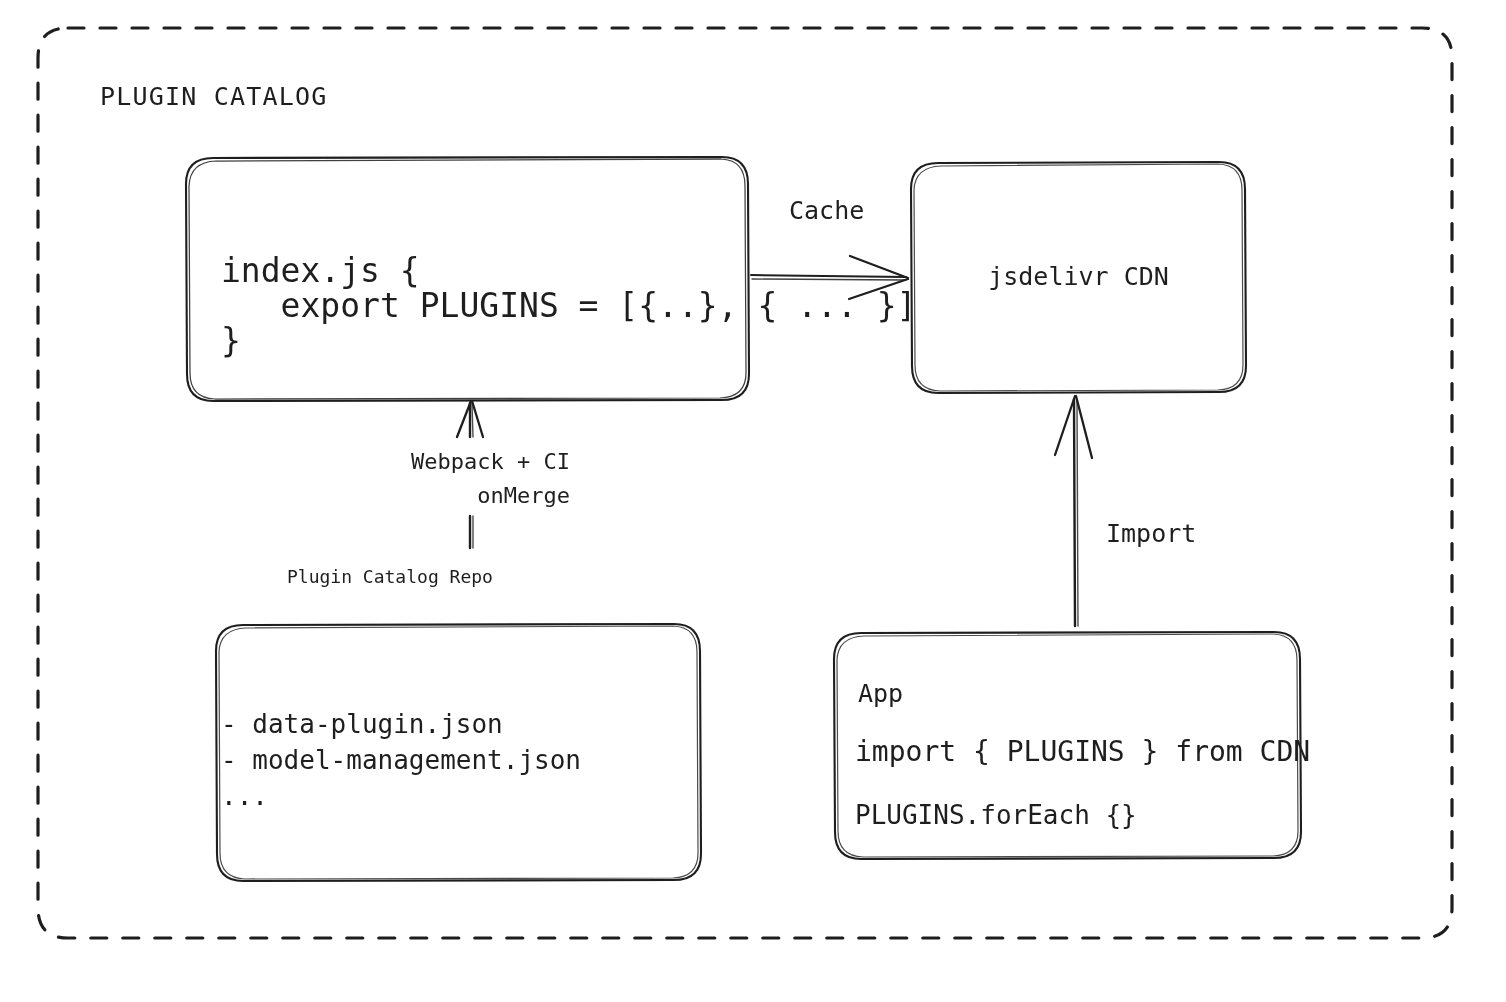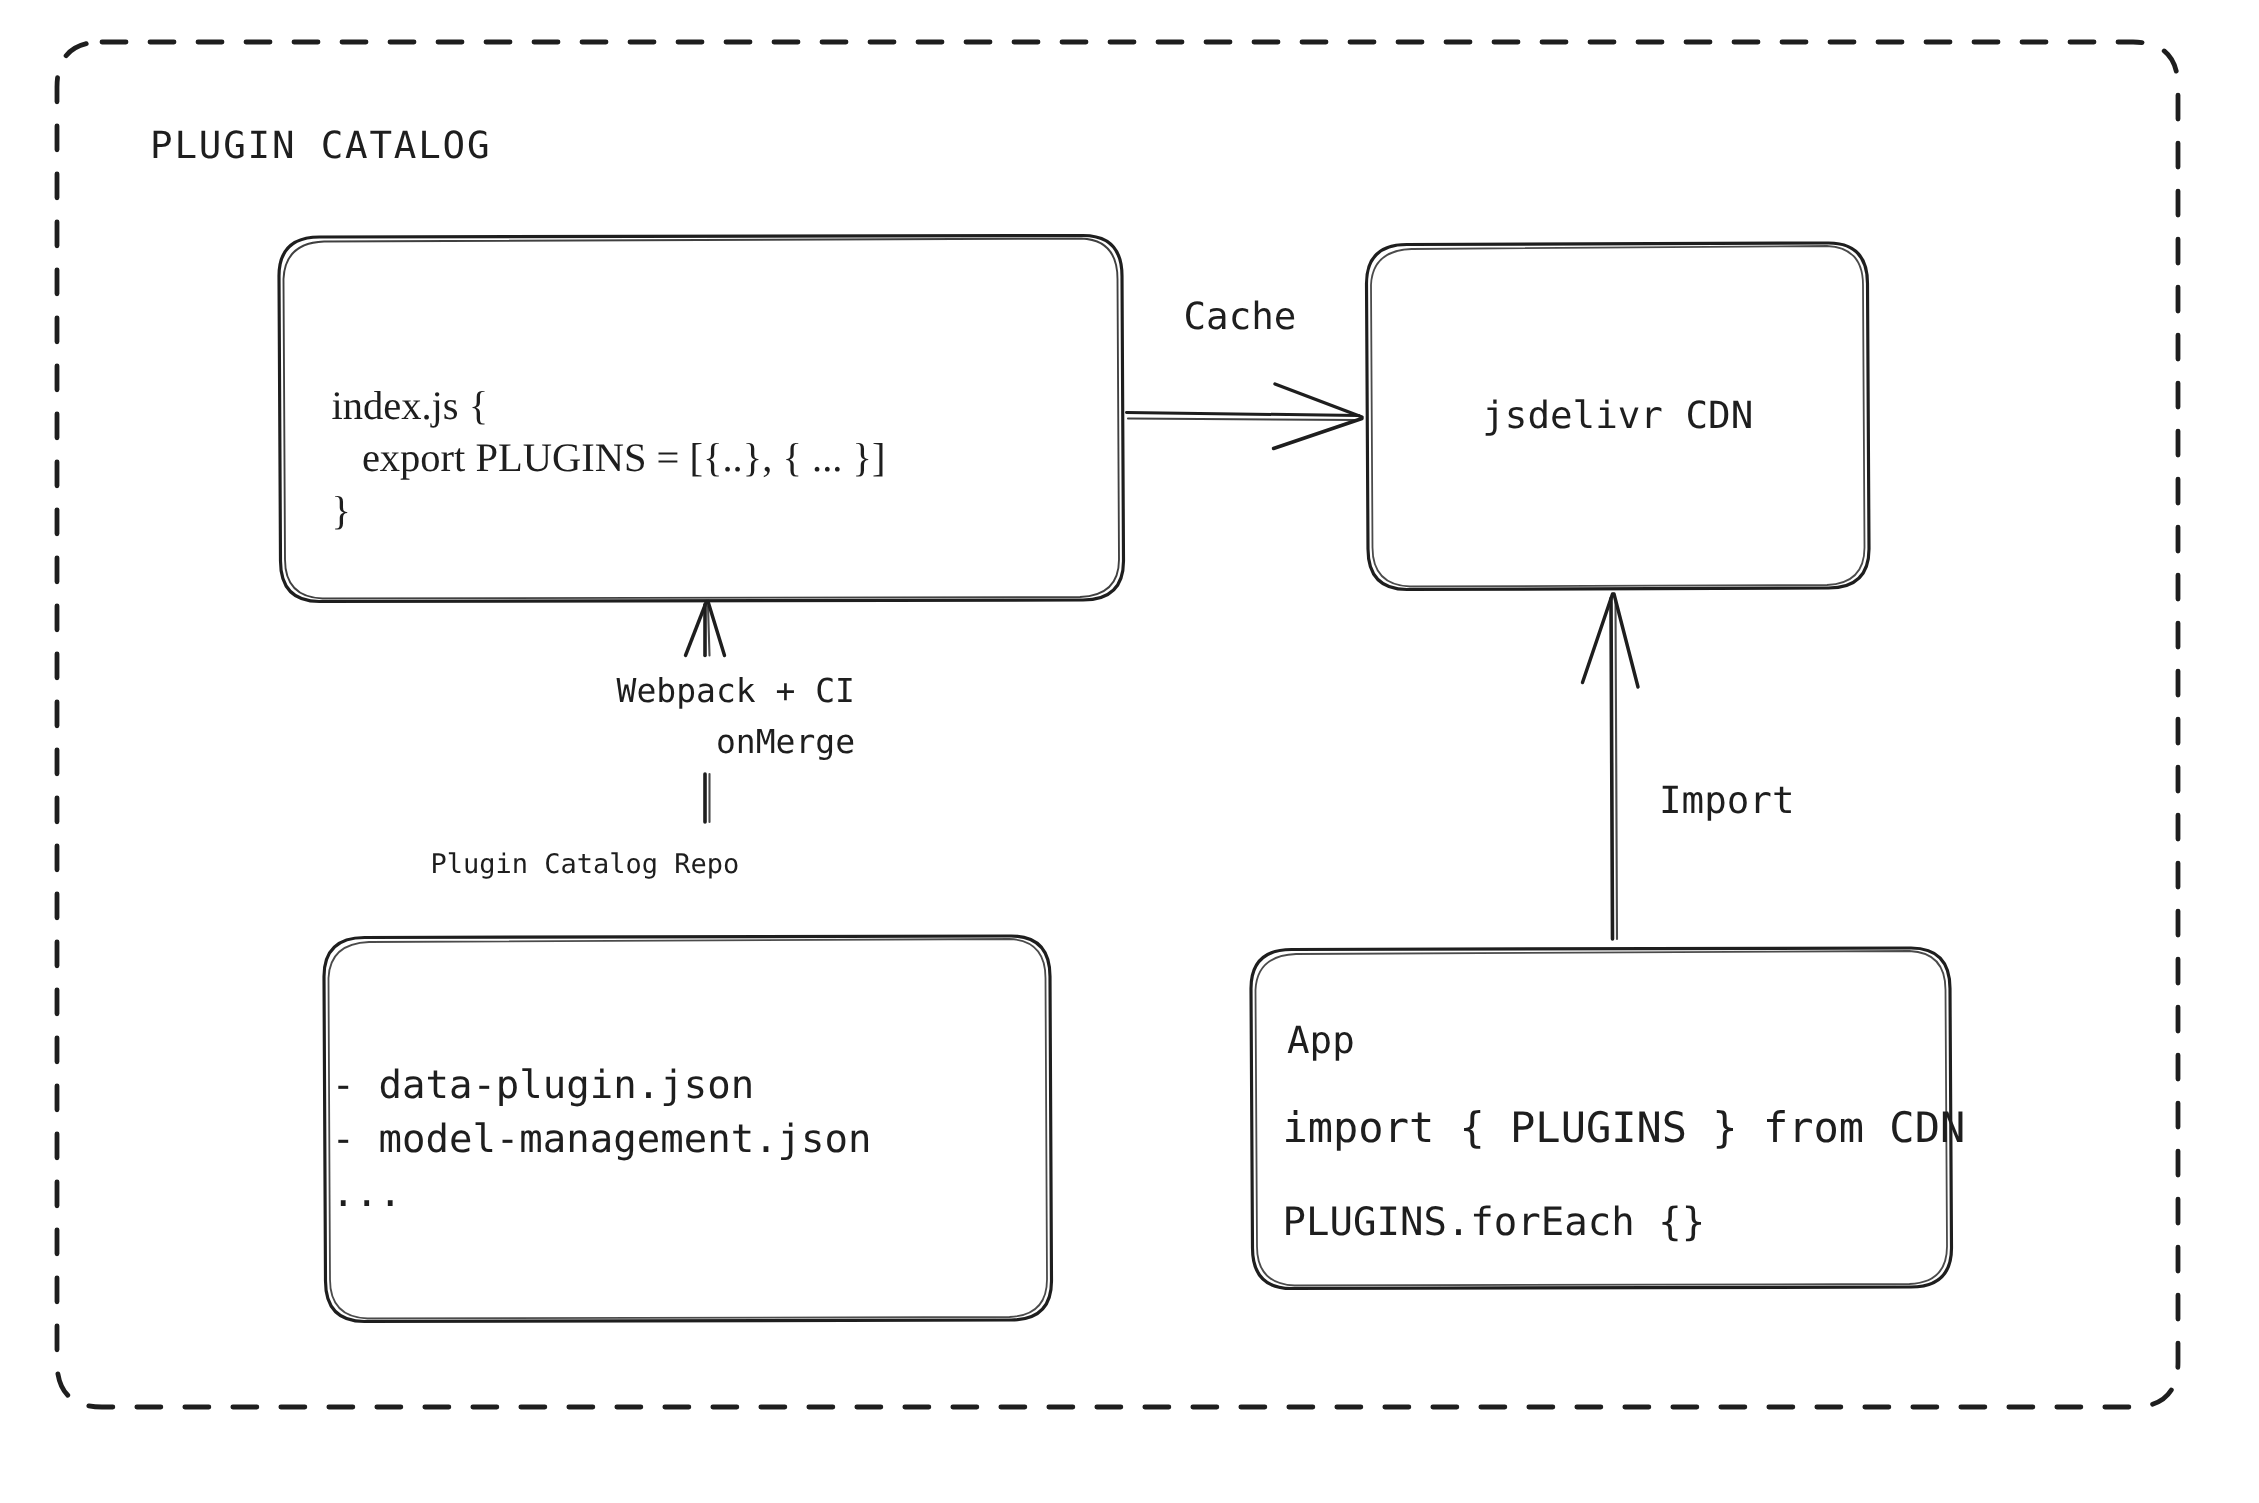--- a/index.html
+++ b/index.html
@@ -51,23 +51,22 @@
   #npm-title {
     left: 187px;
     top: 195px;
     width: 561px;
     text-align: center;
     font-size: 24px;
   }
   #npm-code {
     left: 221px;
     top: 253px;
-    font-size: 27px;
+    font-size: 33px;
     line-height: 35px;
-    font-family: Liberation Serif, serif;
   }
 
   
   #cdn-title {
     left: 912px;
     top: 262px;
     width: 333px;
     text-align: center;
     font-size: 25px;
   }

